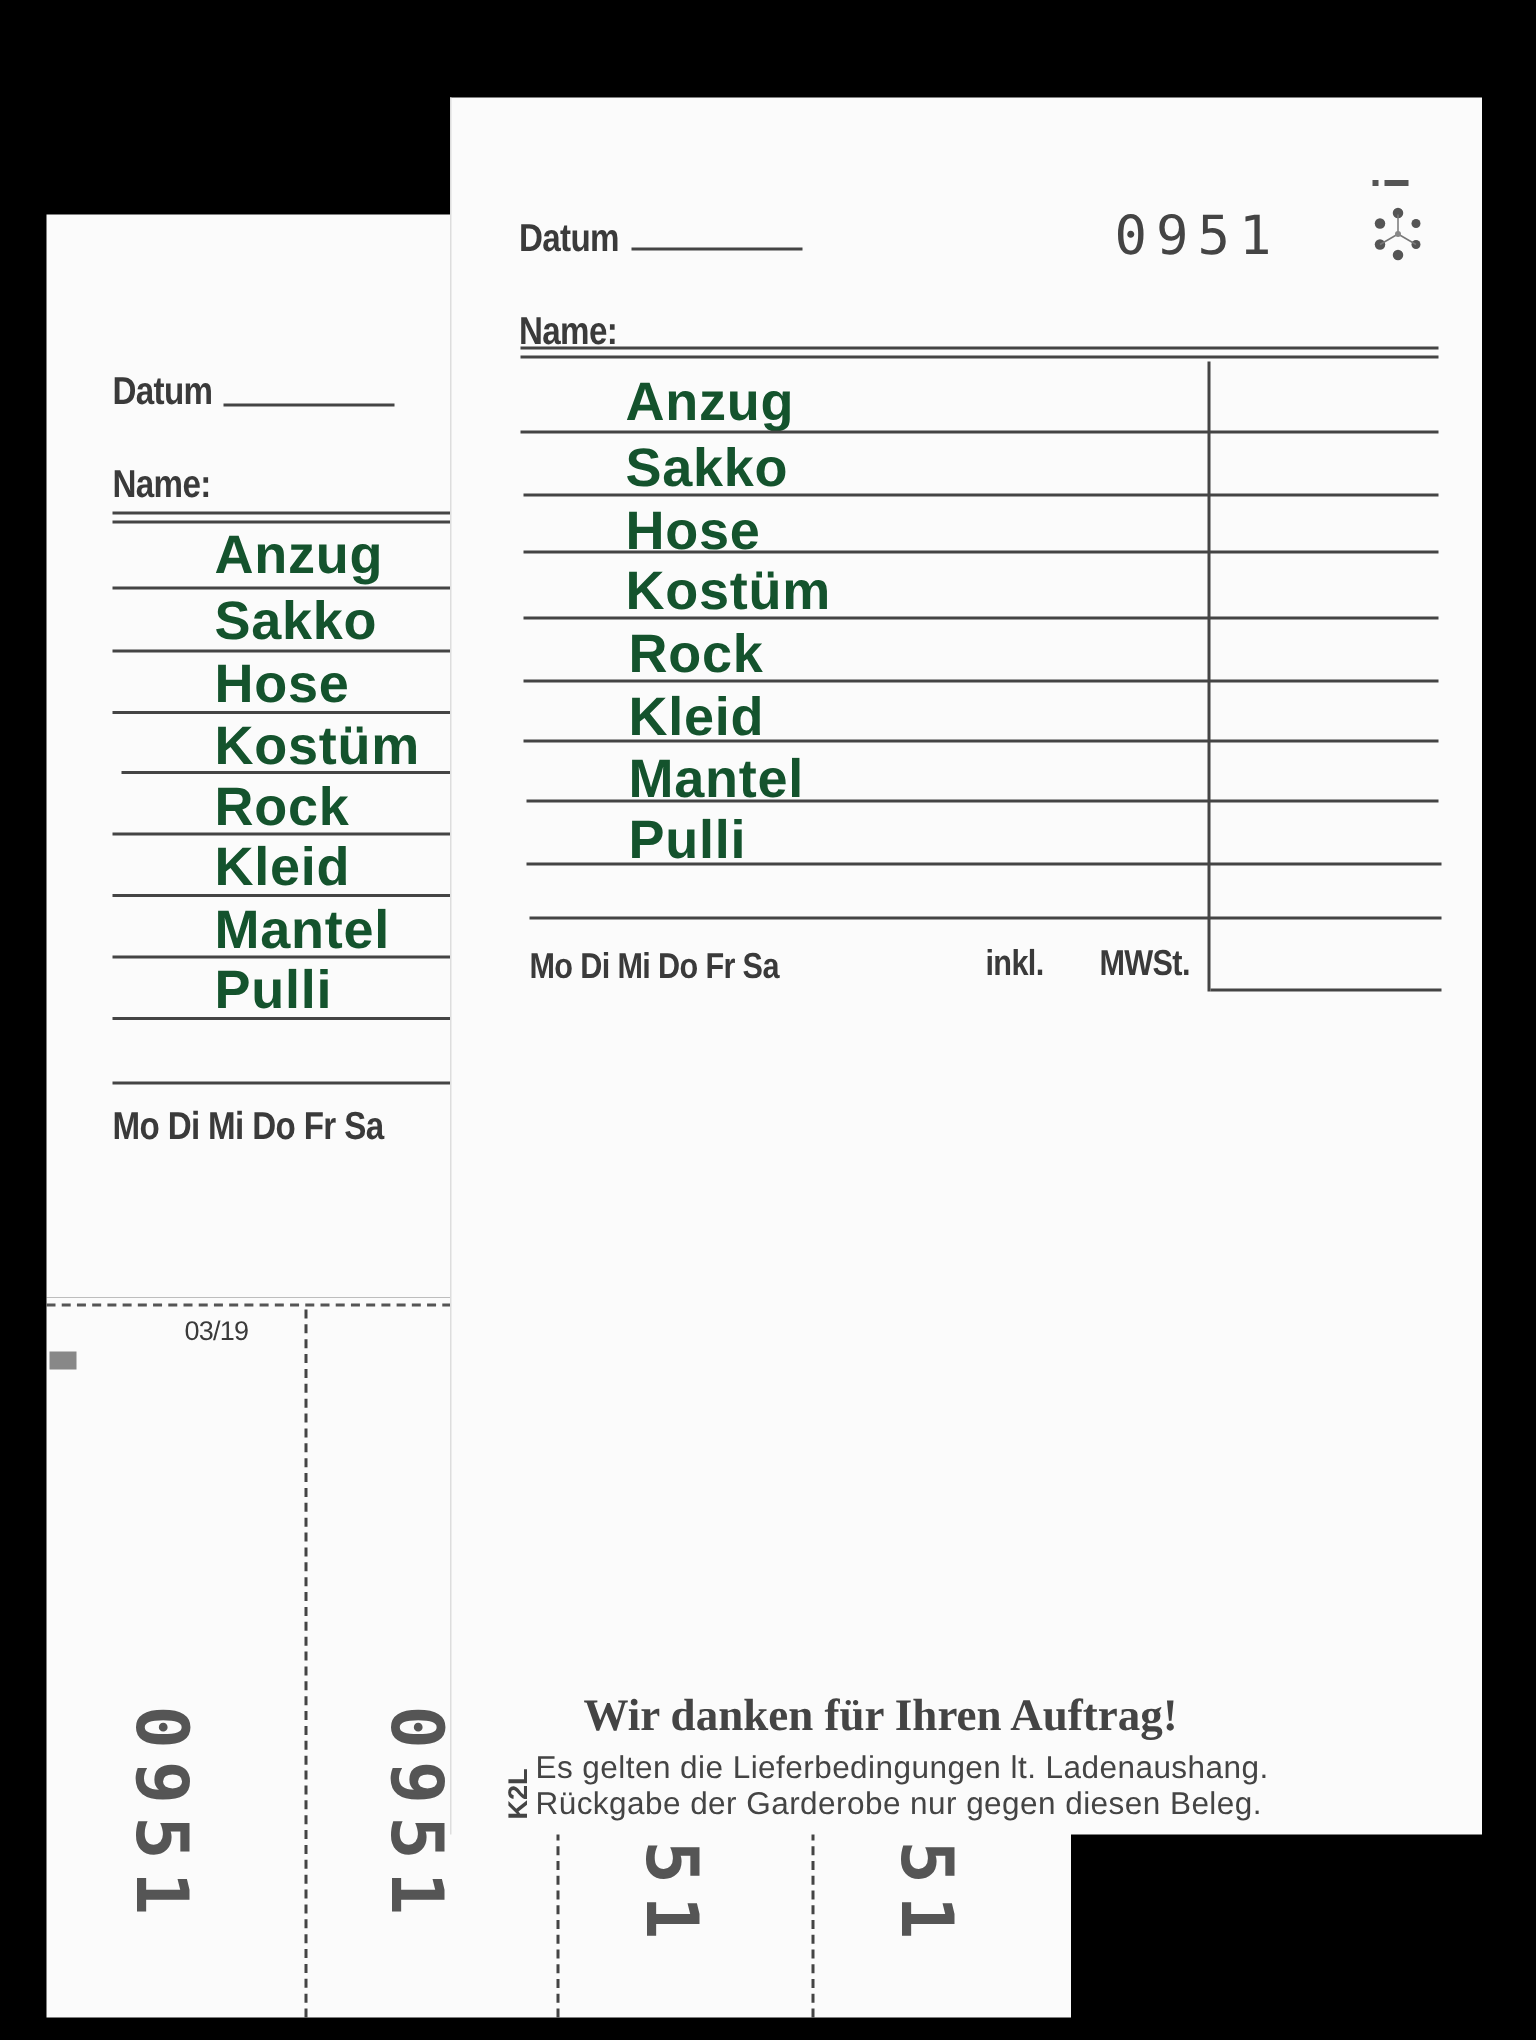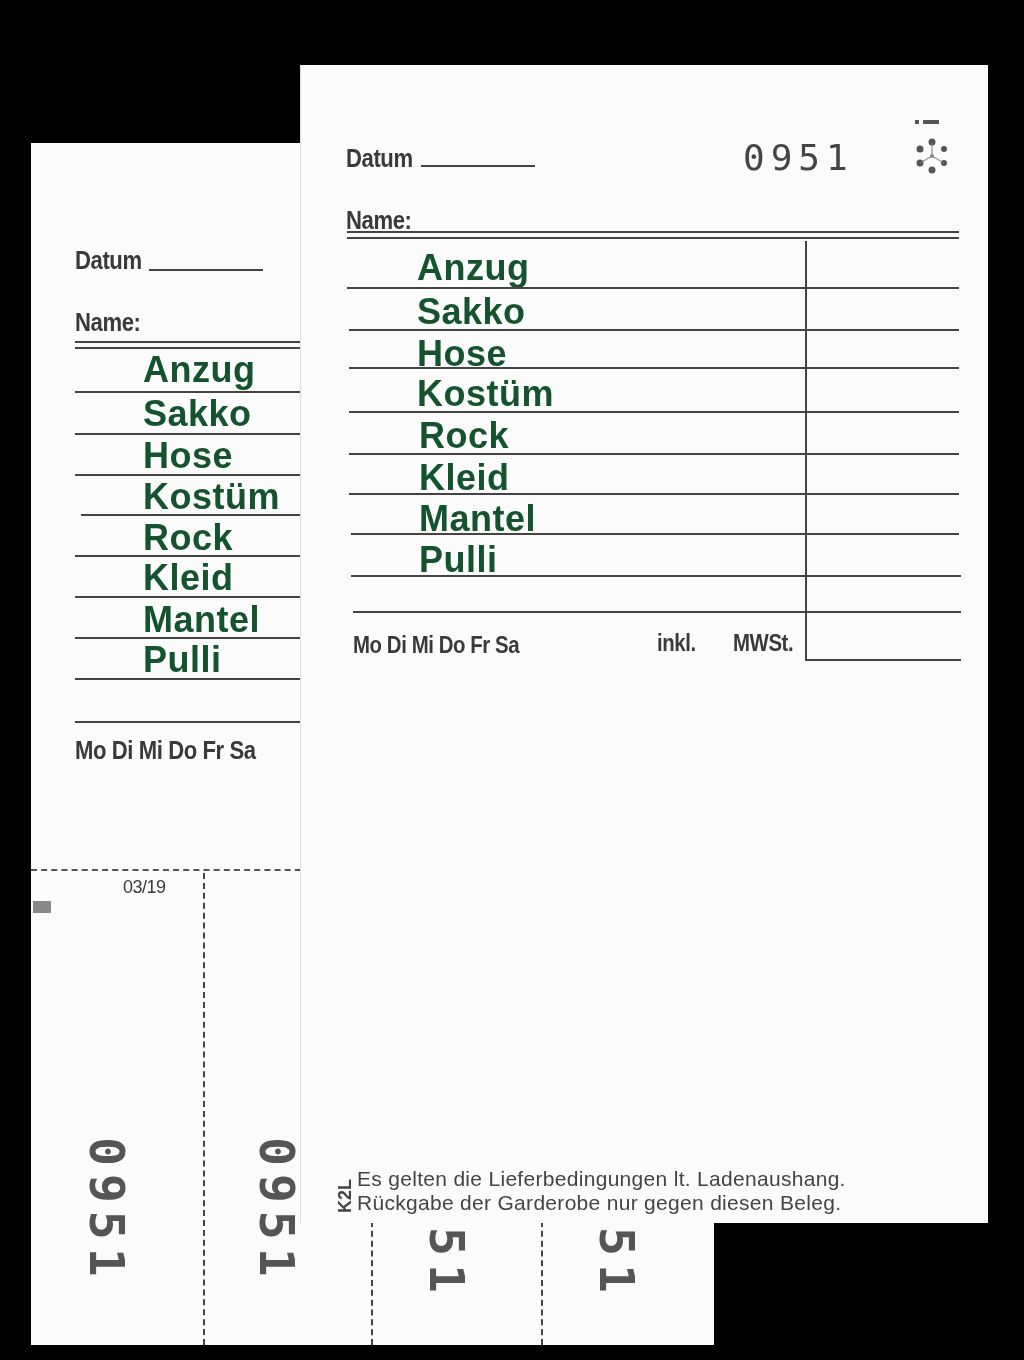--- a/index.html
+++ b/index.html
@@ -119,16 +119,17 @@
   <div class="line" style="left:50px; top:468px; width:608px;"></div>
   <div class="item" style="left:118px; top:474px;">Pulli</div>
   <div class="line" style="left:50px; top:510px; width:610px;"></div>
   <div class="line" style="left:52px; top:546px; width:608px;"></div>
 
   <div class="label" style="left:52px; top:566px; font-size:24px; white-space:nowrap;"><span class="cond">Mo Di Mi Do Fr Sa</span></div>
   <div class="label" style="left:356px; top:564px; font-size:24px;"><span class="cond">inkl.</span></div>
   <div class="label" style="left:432px; top:564px; font-size:24px;"><span class="cond">MWSt.</span></div>
   <div class="line" style="left:506px; top:594px; width:154px;"></div>
 
+  <div class="thanks" style="left:88px; top:1062px;">Wir danken für Ihren Auftrag!</div>
   <div class="k2l" style="left:34px; top:1148px;">K2L</div>
   <div class="cond-text" style="left:56px; top:1102px;">Es gelten die Lieferbedingungen lt. Ladenaushang.</div>
   <div class="cond-text" style="left:56px; top:1126px;">Rückgabe der Garderobe nur gegen diesen Beleg.</div>
 </div>
 
 </body></html>

